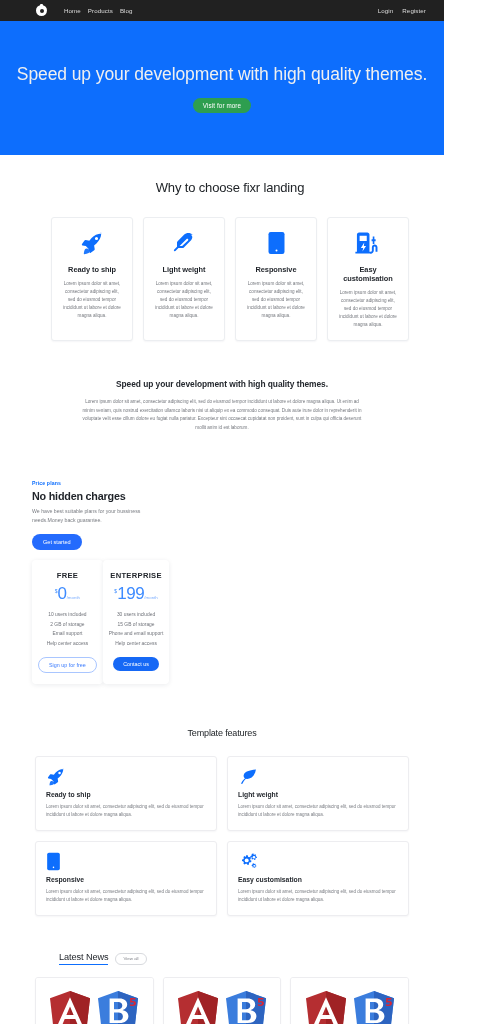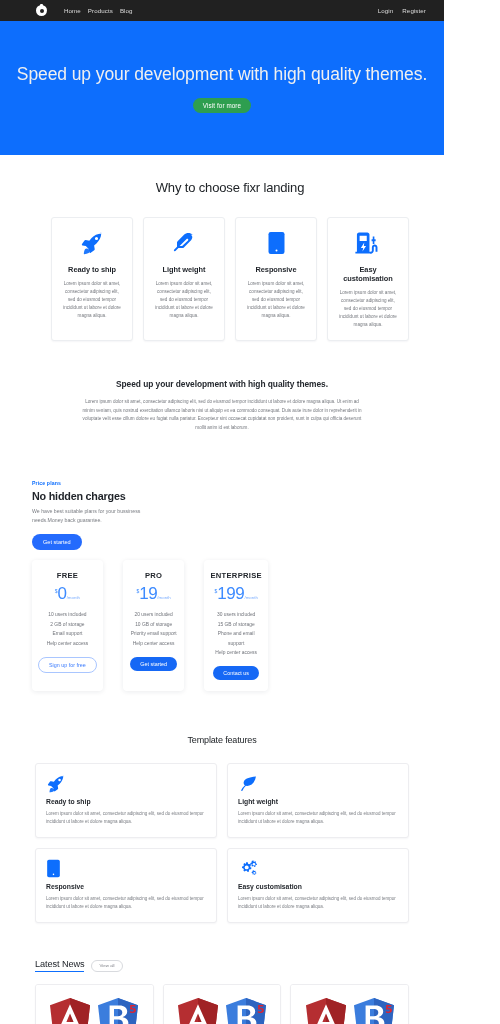--- a/index.html
+++ b/index.html
@@ -106,21 +106,21 @@
   }
   .price-sub {
     font-size: 5.2px; line-height: 1.72; color: #797c82; margin-top: 5px;
     max-width: 118px;
   }
   .price-btn {
     margin-top: 9px; background: #246bfd; color: #fff; border: none;
     font-size: 5.6px; padding: 5px 11px; border-radius: 9px;
     font-family: inherit; cursor: pointer;
   }
-  .price-cards { display: flex; gap: 20px; flex: 1; }
+  .price-cards { display: flex; gap: 0; flex: 1; }
   .plan {
     flex: 1; background: #fff; border-radius: 4px; padding: 11px 6px 11px;
     text-align: center; box-shadow: 0 1px 5px rgba(25,35,60,.085);
     display: flex; flex-direction: column; align-items: center;
   }
   .plan-name {
     font-size: 7.6px; font-weight: 700; color: #22262c; letter-spacing: .3px;
   }
   .plan-price {
     margin-top: 6px; color: #3d8bff; display: flex;
@@ -154,21 +154,21 @@
   .tpl-icon { height: 21px; display: flex; align-items: center; }
   .tpl-card h3 {
     font-size: 6.8px; font-weight: 700; color: #1f2329; margin-top: 4px;
   }
   .tpl-card p {
     font-size: 4.5px; line-height: 1.78; color: #7a7d83; margin-top: 5px;
   }
 
   
   .sec-news { padding: 36px 35px 0; }
-  .news-head { display: flex; align-items: center; gap: 7px; }
+  .news-head { display: flex; align-items: center; gap: 7px; margin-left: 24px; }
   .news-title {
     font-size: 9.2px; font-weight: 400; color: #22262c;
     border-bottom: 1.6px solid #0d6efd; padding-bottom: 2px; letter-spacing: -.1px;
   }
   .news-viewall {
     font-size: 4.4px; color: #7f8288; background: #fff;
     border: 1px solid #d8dade; border-radius: 9px; padding: 2.5px 7px;
     font-family: inherit; cursor: pointer;
   }
   .news-grid { display: flex; gap: 9px; margin-top: 12px; }
@@ -285,35 +285,20 @@
         </div>
         <ul class="plan-feats">
           <li>10 users included</li>
           <li>2 GB of storage</li>
           <li>Email support</li>
           <li>Help center access</li>
         </ul>
         <button class="plan-cta cta-outline">Sign up for free</button>
       </div>
 
-      <div class="plan">
-        <div class="plan-name">PRO</div>
-        <div class="plan-price">
-          <span class="plan-cur">$</span>
-          <span class="plan-amt">19</span>
-          <span class="plan-per">/month</span>
-        </div>
-        <ul class="plan-feats">
-          <li>20 users included</li>
-          <li>10 GB of storage</li>
-          <li>Priority email support</li>
-          <li>Help center access</li>
-        </ul>
-        <button class="plan-cta cta-solid">Get started</button>
-      </div>
 
       <div class="plan">
         <div class="plan-name">ENTERPRISE</div>
         <div class="plan-price">
           <span class="plan-cur">$</span>
           <span class="plan-amt">199</span>
           <span class="plan-per">/month</span>
         </div>
         <ul class="plan-feats">
           <li>30 users included</li>

